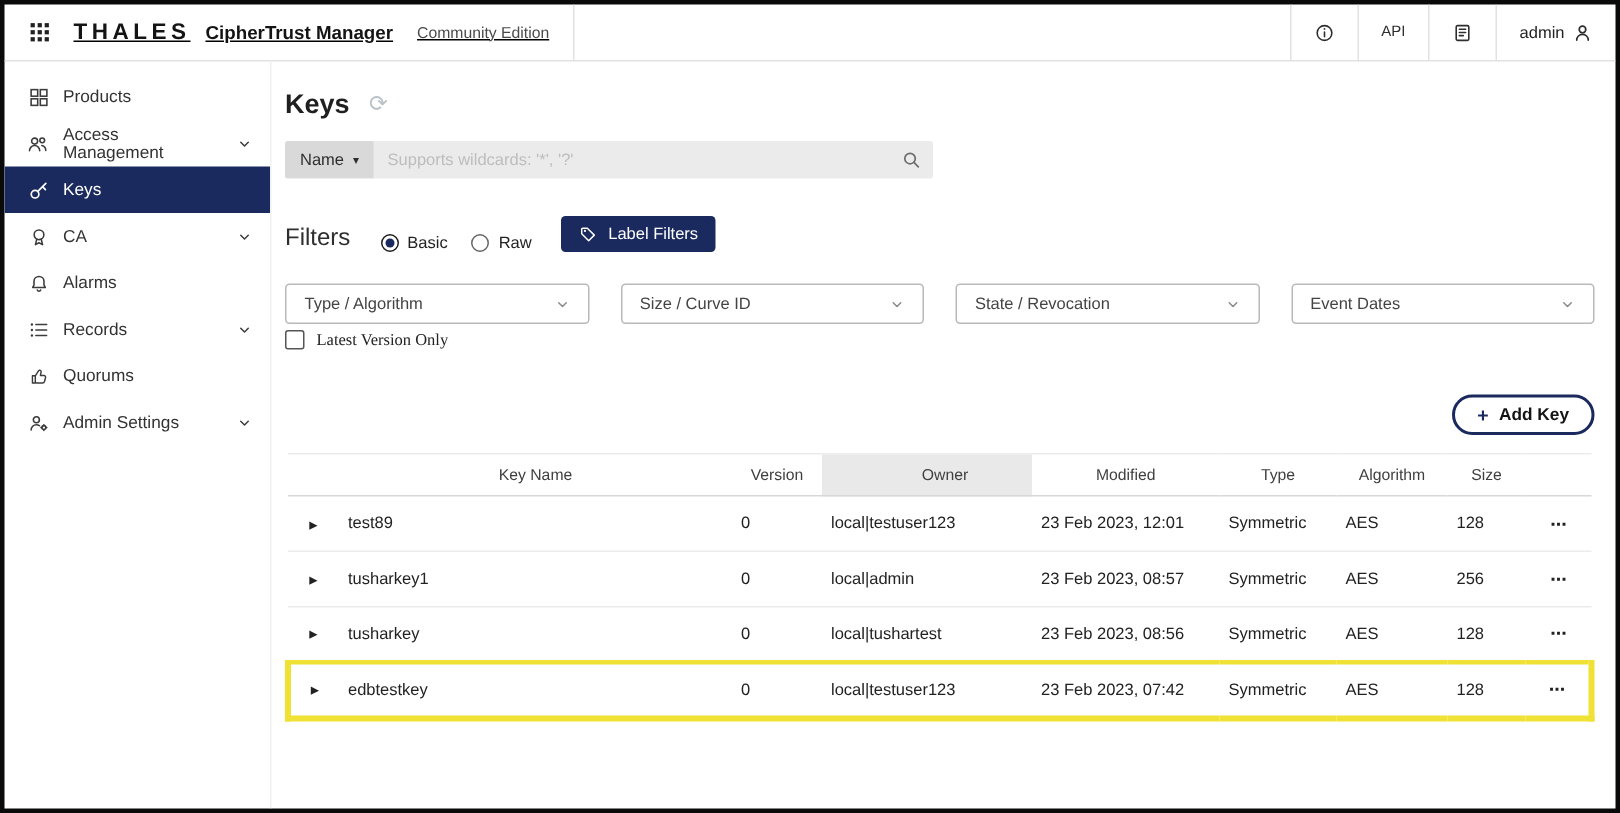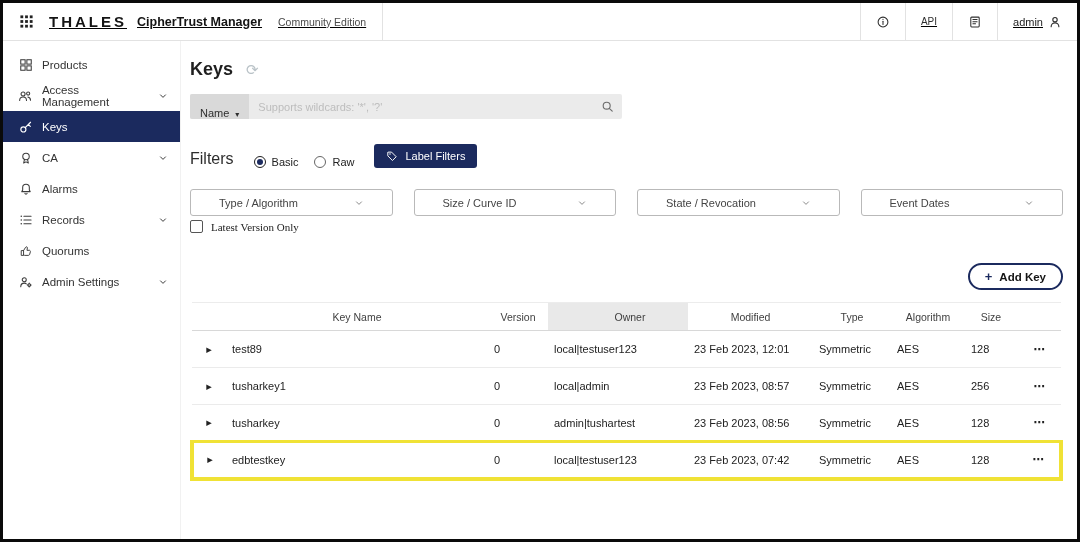--- a/index.html
+++ b/index.html
@@ -12,56 +12,56 @@
   svg { display:block; }
 
   
   .header { height:38px; min-height:38px; border-bottom:1px solid #e2e2e2; display:flex; align-items:stretch; }
   .header-left { display:flex; align-items:center; padding:0 16px 0 10px; border-right:1px solid #e2e2e2; gap:10px;text-decoration:underline; }
   .apps-btn { width:26px; display:flex; justify-content:center; cursor:pointer; color:#222; }
   .brand { font-weight:bold; font-size:15px; letter-spacing:3px; color:#141414; }
   .app-title { font-weight:bold; font-size:12.5px; color:#141414; }
   .edition { font-size:10.5px; color:#4a4a4a; margin-left:6px; }
   .header-spacer { flex:1; }
-  .header-right { display:flex; align-items:stretch;text-decoration:underline; }
+  .header-right { display:flex; align-items:stretch; }
   .header-seg { display:flex; align-items:center; padding:0 15px; border-left:1px solid #e2e2e2; font-size:10px; color:#2e2e2e; gap:5px; cursor:pointer; }
   .username { font-size:11px; color:#222; }
 
   
   .body-row { flex:1; display:flex; min-height:0; }
   .sidebar { width:178px; min-width:178px; padding-top:8px; border-right:1px solid #f1f1f1; }
   .side-item { height:31px; display:flex; align-items:center; padding:0 12px 0 15px; gap:9px; font-size:11.5px; color:#333; cursor:pointer; }
   .side-item .icon { width:15px; height:15px; display:flex; align-items:center; justify-content:center; color:#3c3c3c; }
   .side-item .chev { margin-left:auto; display:flex; color:#3c3c3c; }
   .side-item.active { background:#1b2a5e; color:#fff; }
   .side-item.active .icon { color:#fff; }
 
   .main { flex:1; padding:0 14px 0 9px; min-width:0; }
 
   .page-title-row { display:flex; align-items:center; gap:13px; margin-top:18px; }
   .page-title { font-size:18px; font-weight:bold; color:#1f1f1f; }
   .refresh { color:#b9c2c7; font-size:15px; cursor:pointer; line-height:1; }
 
   .search-bar { margin-top:14px; width:432px; height:25px; display:flex; background:#ebebeb; align-items:stretch; border-radius:2px; overflow:hidden; }
-  .name-select { background:#d9d9d9; display:flex; align-items:flex-end; gap:6px; padding:0 10px; font-size:11px; color:#2e2e2e; cursor:pointer; }
+  .name-select { background:#d9d9d9; display:flex; align-items:center; gap:6px; padding:0 10px; font-size:11px; color:#2e2e2e; cursor:pointer; }
   .name-caret { font-size:8px; color:#2e2e2e; }
   .search-input { flex:1; border:0; background:transparent; outline:none; padding:0 9px; font-size:11px; color:#333; font-family:inherit; }
   .search-input::placeholder { color:#bdbdbd; }
   .search-btn { width:30px; display:flex; align-items:center; justify-content:center; cursor:pointer; color:#6d6d6d; }
 
   .filters-row { margin-top:25px; display:flex; align-items:flex-end; gap:16px; }
   .filters-heading { font-size:16px; color:#2e2e2e; font-weight:500; margin-right:4px; }
   .radio-opt { display:flex; align-items:center; gap:6px; font-size:11px; color:#222; cursor:pointer; }
   .radio { width:12px; height:12px; border:1px solid #666; border-radius:50%; position:relative; background:#fff; }
   .radio.checked { border-color:#1f1f1f; }
   .radio.checked::after { content:""; position:absolute; inset:2px; border-radius:50%; background:#1b2a5e; }
   .label-filters-btn { background:#1b2a5e; color:#fff; border:0; border-radius:3px; height:24px; padding:0 12px; font-size:11px; display:flex; align-items:center; gap:7px; cursor:pointer; font-family:inherit; margin-left:4px; }
 
   .dropdown-row { margin-top:21px; display:flex; gap:21px; }
-  .dropdown { flex:1; height:27px; border:1px solid #b9b9b9; border-radius:3px; display:flex; align-items:center; padding:0 28px; font-size:11px; color:#444; cursor:pointer; background:#fff; }
+  .dropdown { flex:1; height:27px; border:1px solid #b9b9b9; border-radius:3px; display:flex; align-items:center; padding:0 12px; font-size:11px; color:#444; cursor:pointer; background:#fff; }
   .dropdown .dd-chev { margin-left:auto; color:#8a8a8a; display:flex; }
 
   .checkbox-row { margin-top:4px; display:flex; align-items:center; gap:8px; font-size:11px; color:#222;font-family:Liberation Serif, serif; }
   .checkbox { width:13px; height:13px; border:1.5px solid #555; border-radius:2px; background:#fff; cursor:pointer; }
 
   .addkey-row { display:flex; justify-content:flex-end; margin-top:30px; }
   .add-key-btn { display:inline-flex; align-items:center; gap:7px; border:2px solid #1b2a5e; background:#fff; border-radius:15px; height:27px; padding:0 15px; font-size:11.5px; font-weight:bold; color:#141414; cursor:pointer; font-family:inherit; }
   .plus { color:#1b2a5e; font-weight:bold; font-size:13px; line-height:1; }
 
   .keys-table { margin-top:12px; width:100%; border-collapse:collapse; table-layout:fixed; }
@@ -380,21 +380,21 @@
             <td>23 Feb 2023, 08:57</td>
             <td>Symmetric</td>
             <td>AES</td>
             <td>256</td>
             <td class="actions-cell">⋯</td>
           </tr>
           <tr>
             <td class="caret-cell">▸</td>
             <td>tusharkey</td>
             <td>0</td>
-            <td>admin|tushartest</td>
+            <td>local|tushartest</td>
             <td>23 Feb 2023, 08:56</td>
             <td>Symmetric</td>
             <td>AES</td>
             <td>128</td>
             <td class="actions-cell">⋯</td>
           </tr>
           <tr class="highlighted">
             <td class="caret-cell">▸</td>
             <td>edbtestkey</td>
             <td>0</td>

